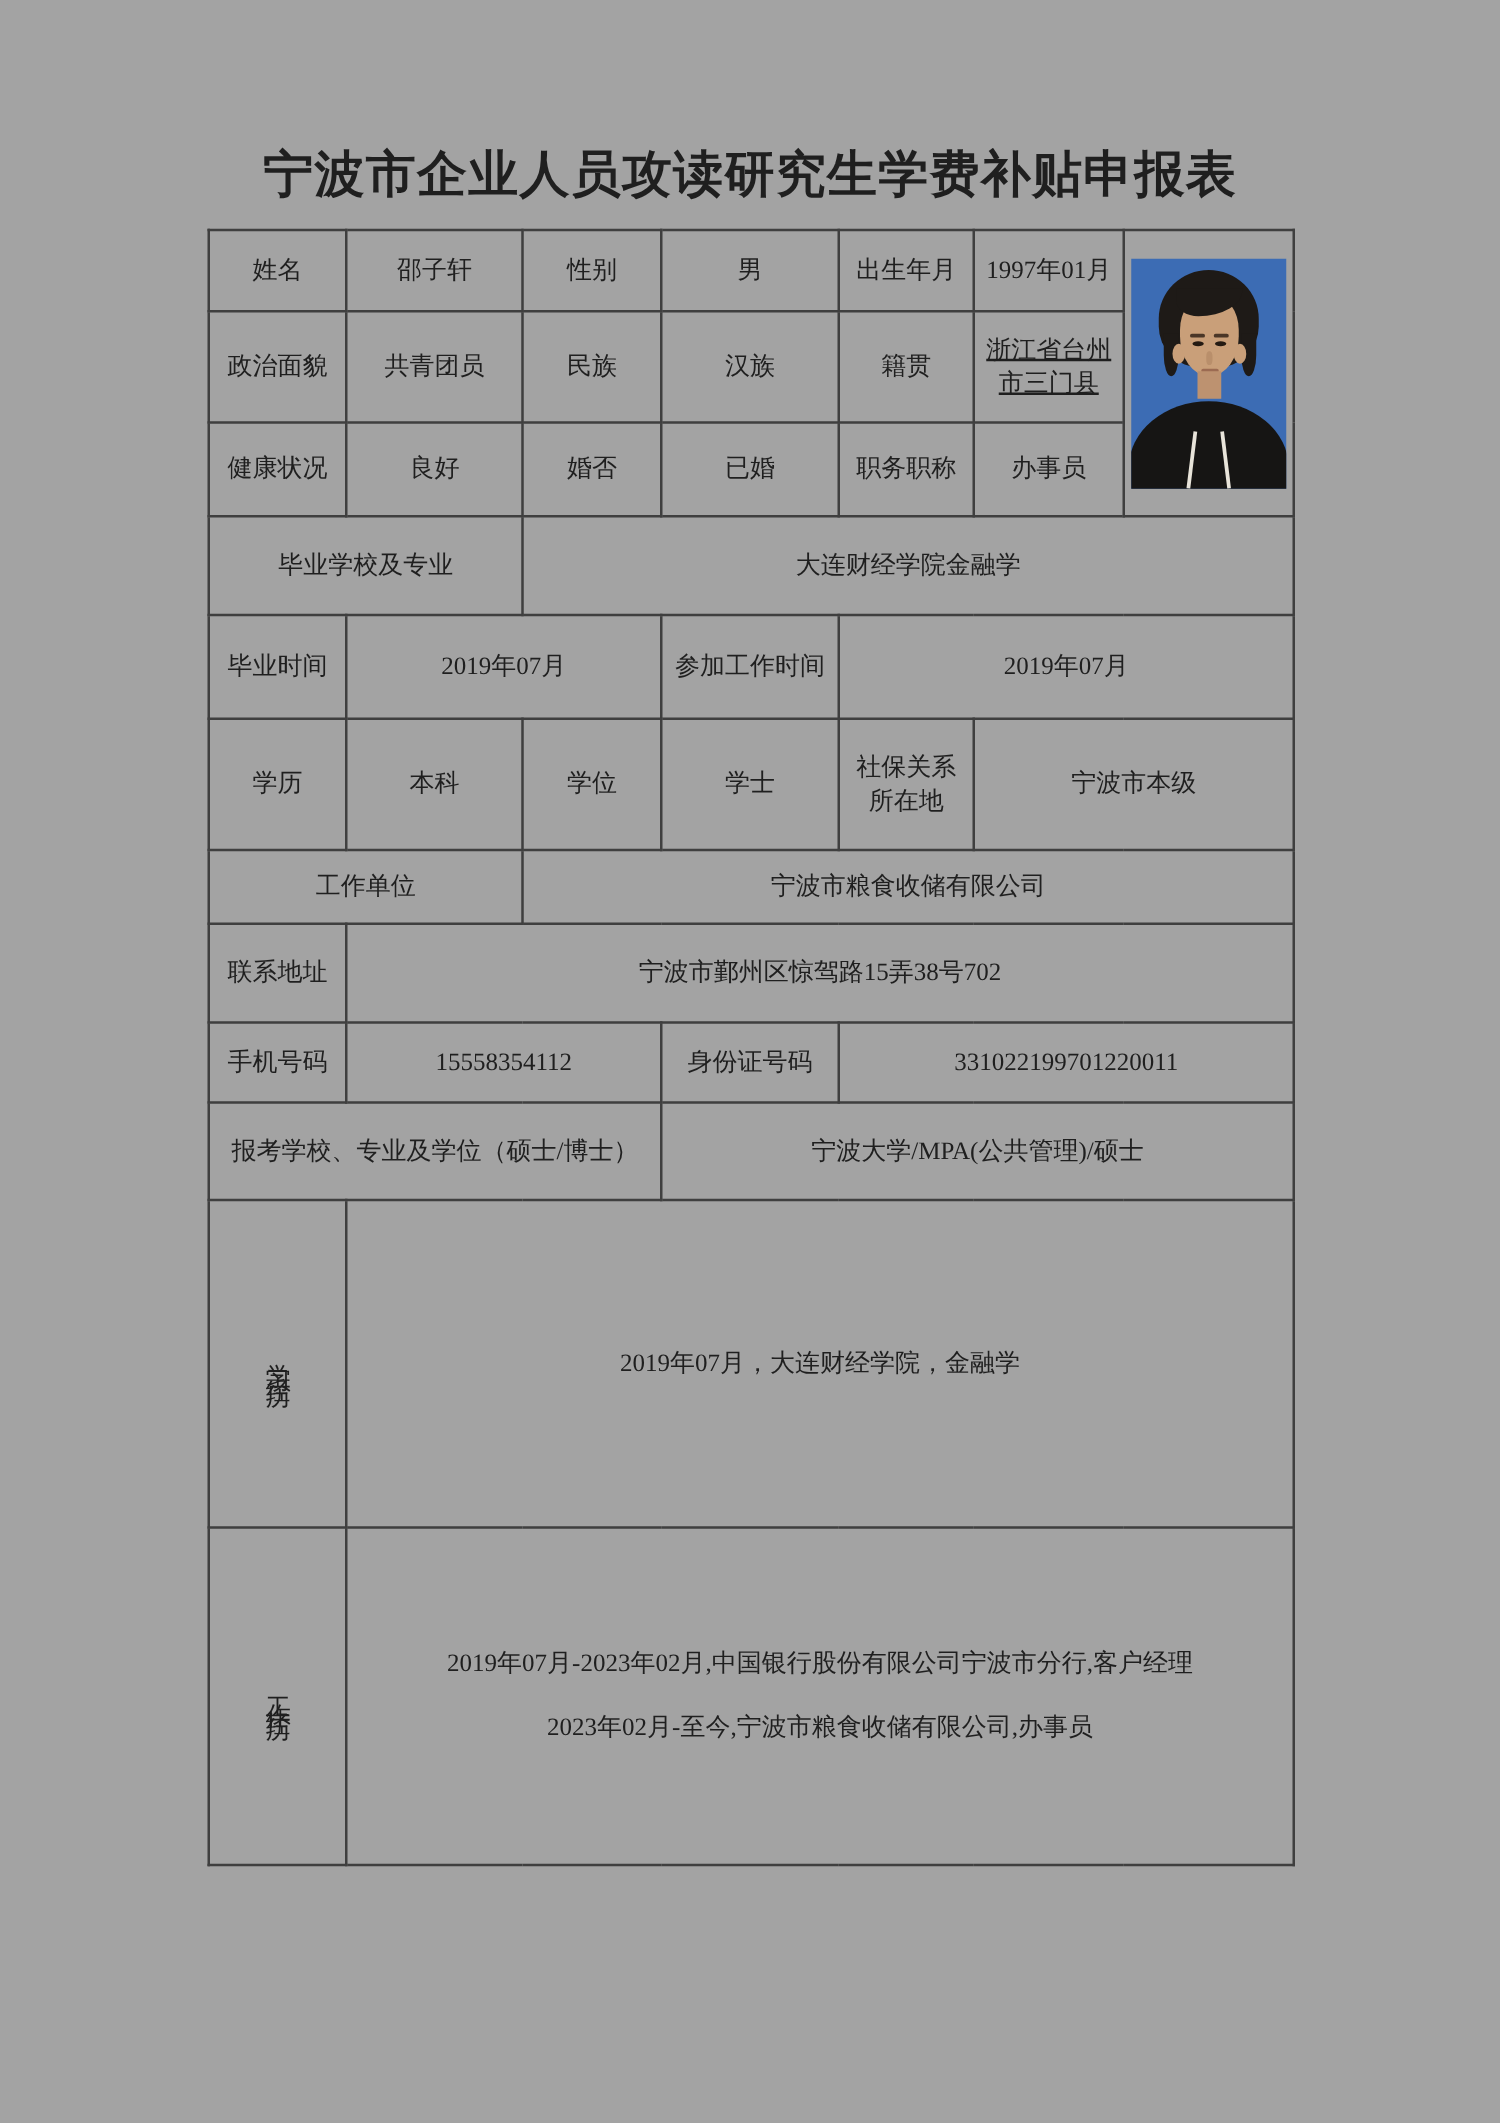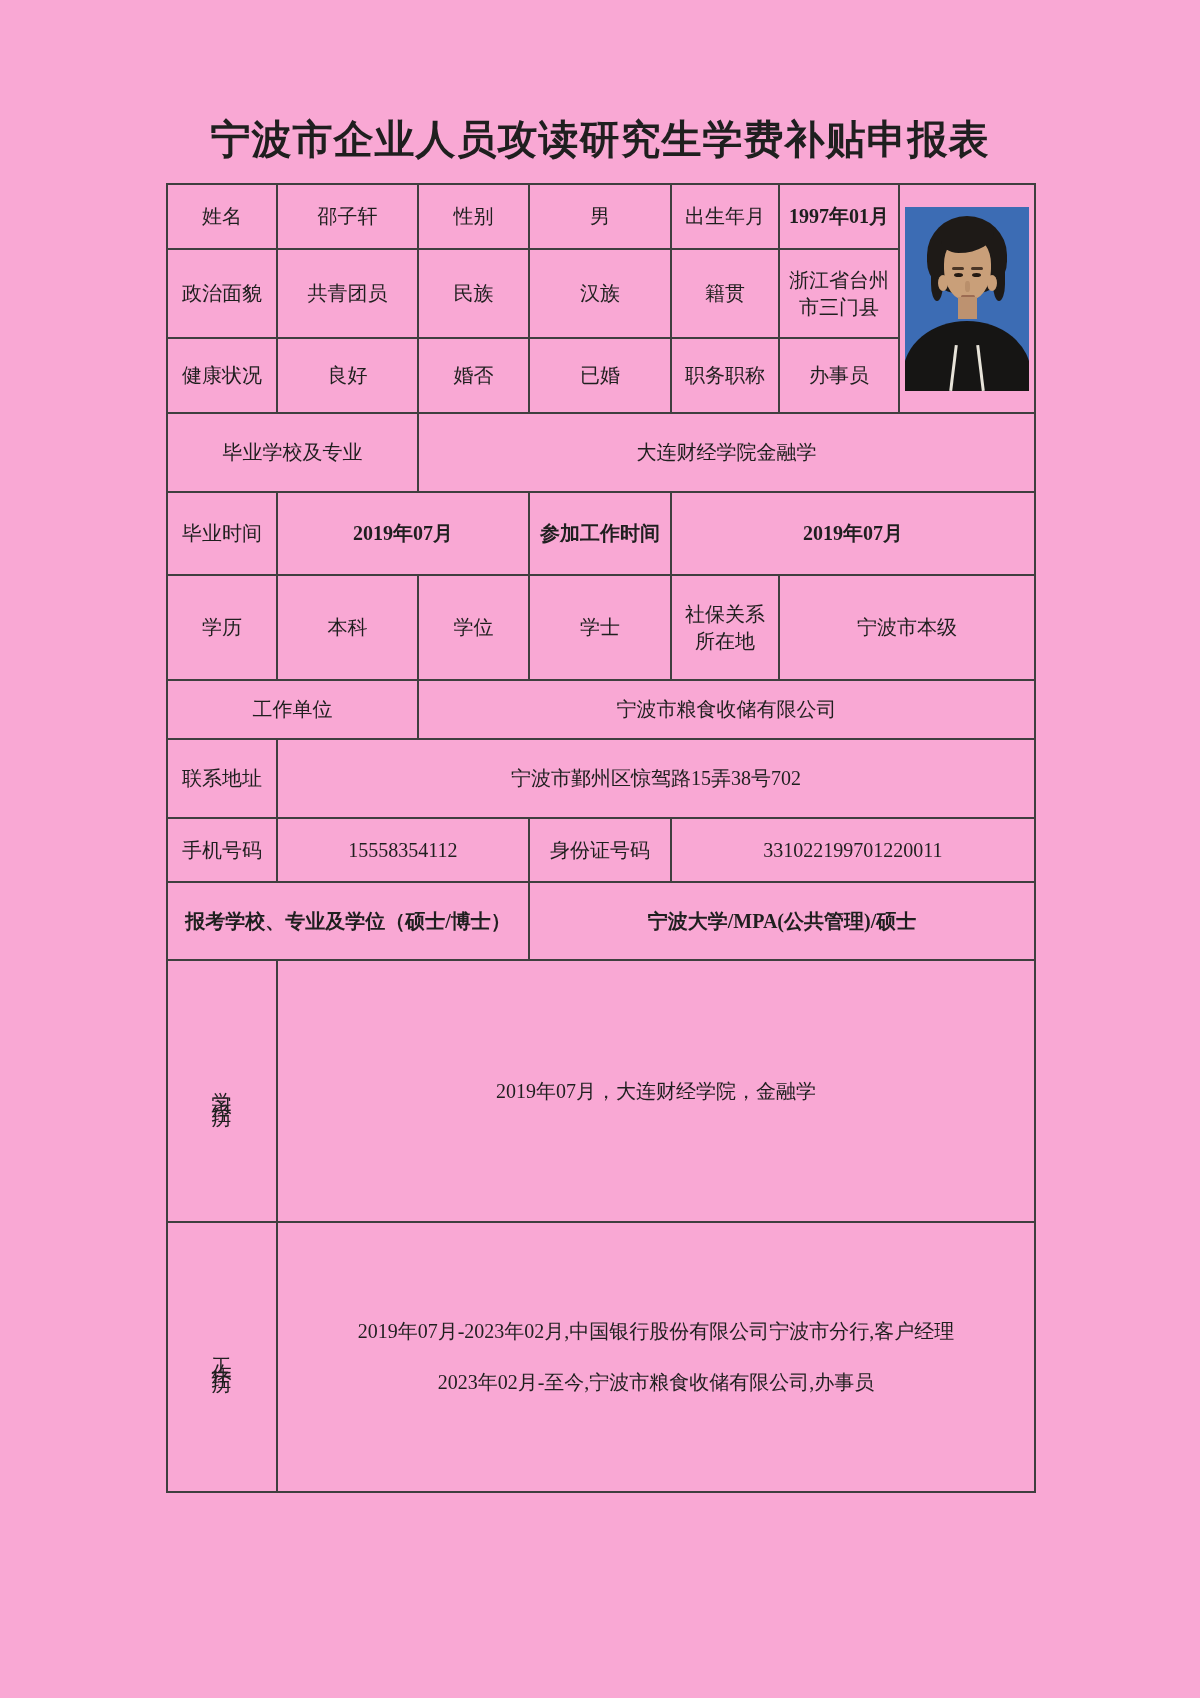--- a/index.html
+++ b/index.html
@@ -1,37 +1,37 @@
 <!DOCTYPE html>
 <html><head>
 <meta charset="utf-8">
 <style>
   html,body { margin:0; padding:0; background:#ffffff; }
   .page {
-    position:relative; width:1200px; height:1698px; background:#f9a8d4;
+    position:relative; width:1200px; height:1698px; background:#a3a3a3;
     font-family:"Liberation Serif","DejaVu Serif",serif; color:#1f1f1f;
     overflow:hidden;
   }
   .title {
     position:absolute; top:114px; left:150px; width:900px;
     text-align:center; font-size:40px; font-weight:bold; letter-spacing:1px;
     line-height:52px; white-space:nowrap;
   }
   table.form {
     position:absolute; left:166px; top:183px;
     border-collapse:collapse; table-layout:fixed; width:870px;
   }
   table.form td {
     border:2px solid #3f3f3f;
     font-size:20px; text-align:center; vertical-align:middle;
     padding:2px 4px; line-height:1.35; overflow:hidden;
   }
   td.left { text-align:left; padding-left:8px; }
-  td.nowrap { white-space:nowrap;font-weight:bold; }
-  td.pad-native { padding:2px 9px; }
+  td.nowrap { white-space:nowrap; }
+  td.pad-native { padding:2px 9px;text-decoration:underline; }
   td.pad-social { padding:2px 13px; }
   .vert {
     display:inline-block;
     writing-mode:vertical-lr; text-orientation:upright;
     letter-spacing:6px; line-height:1.1;
   }
   td.exp-content { text-align:left; padding-left:7px;font-family:Liberation Serif, serif; }
   .exp-line { line-height:51px; white-space:nowrap; }
   .single-line { white-space:nowrap; }
   

